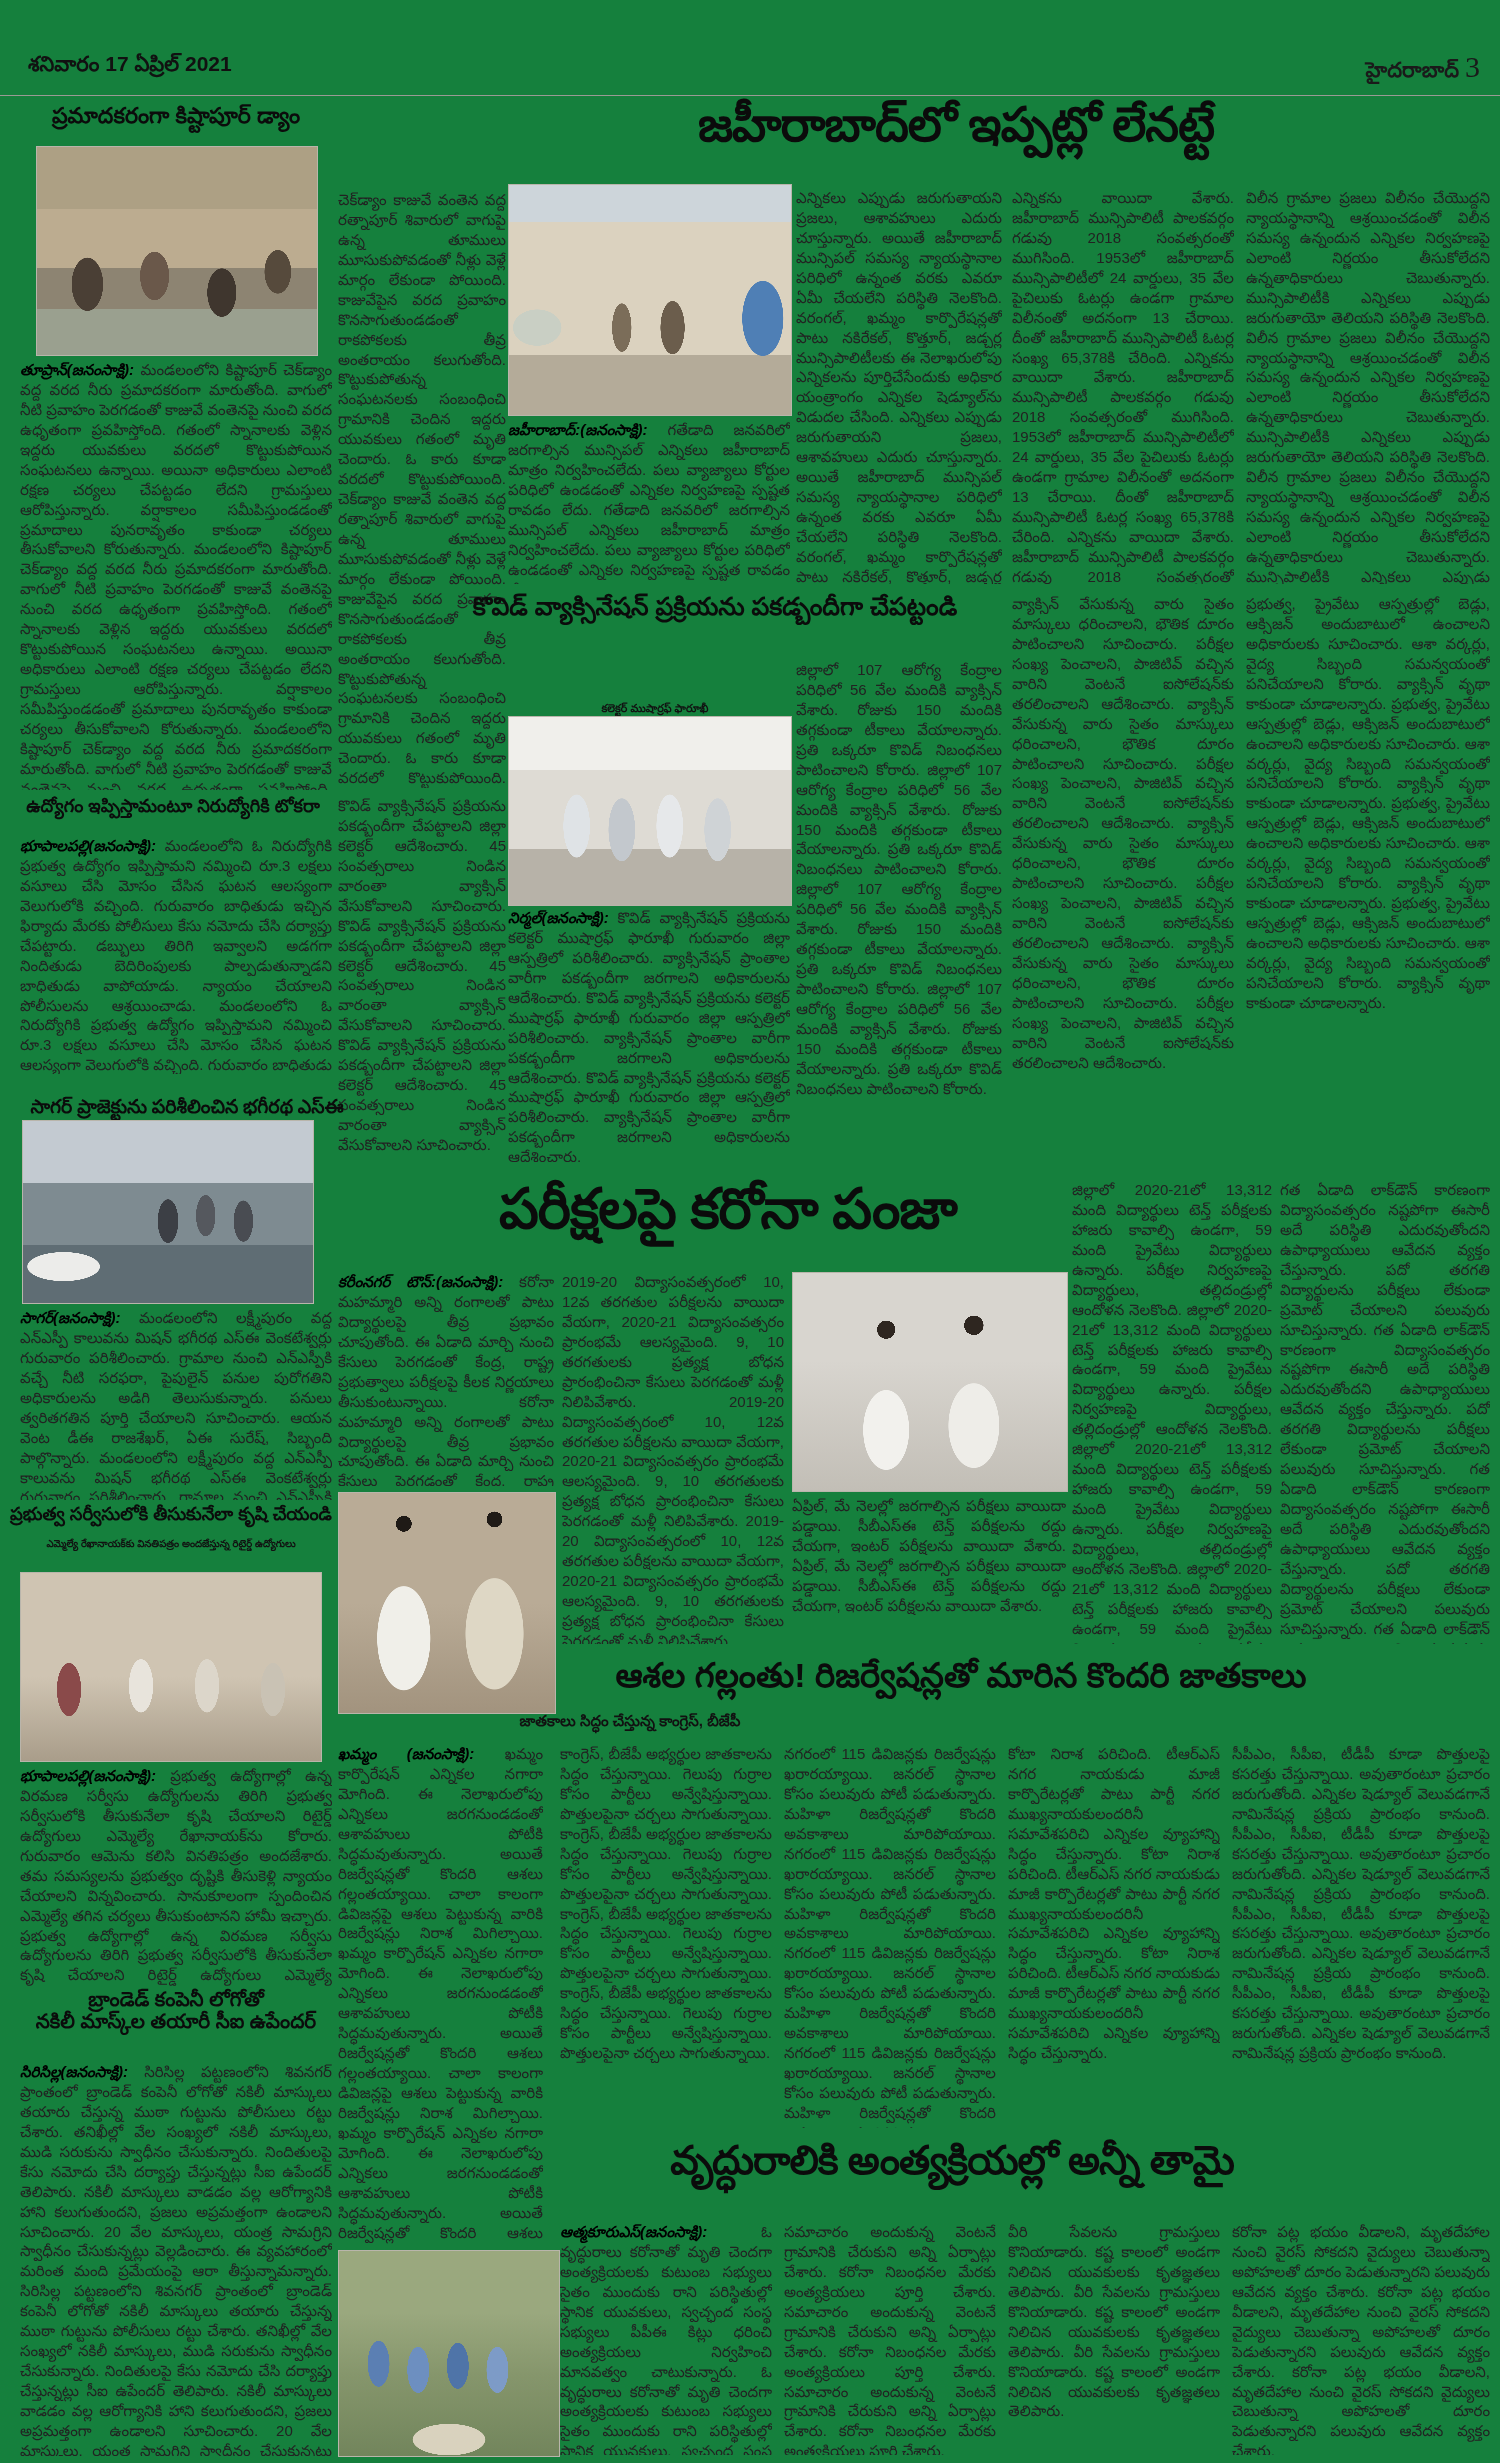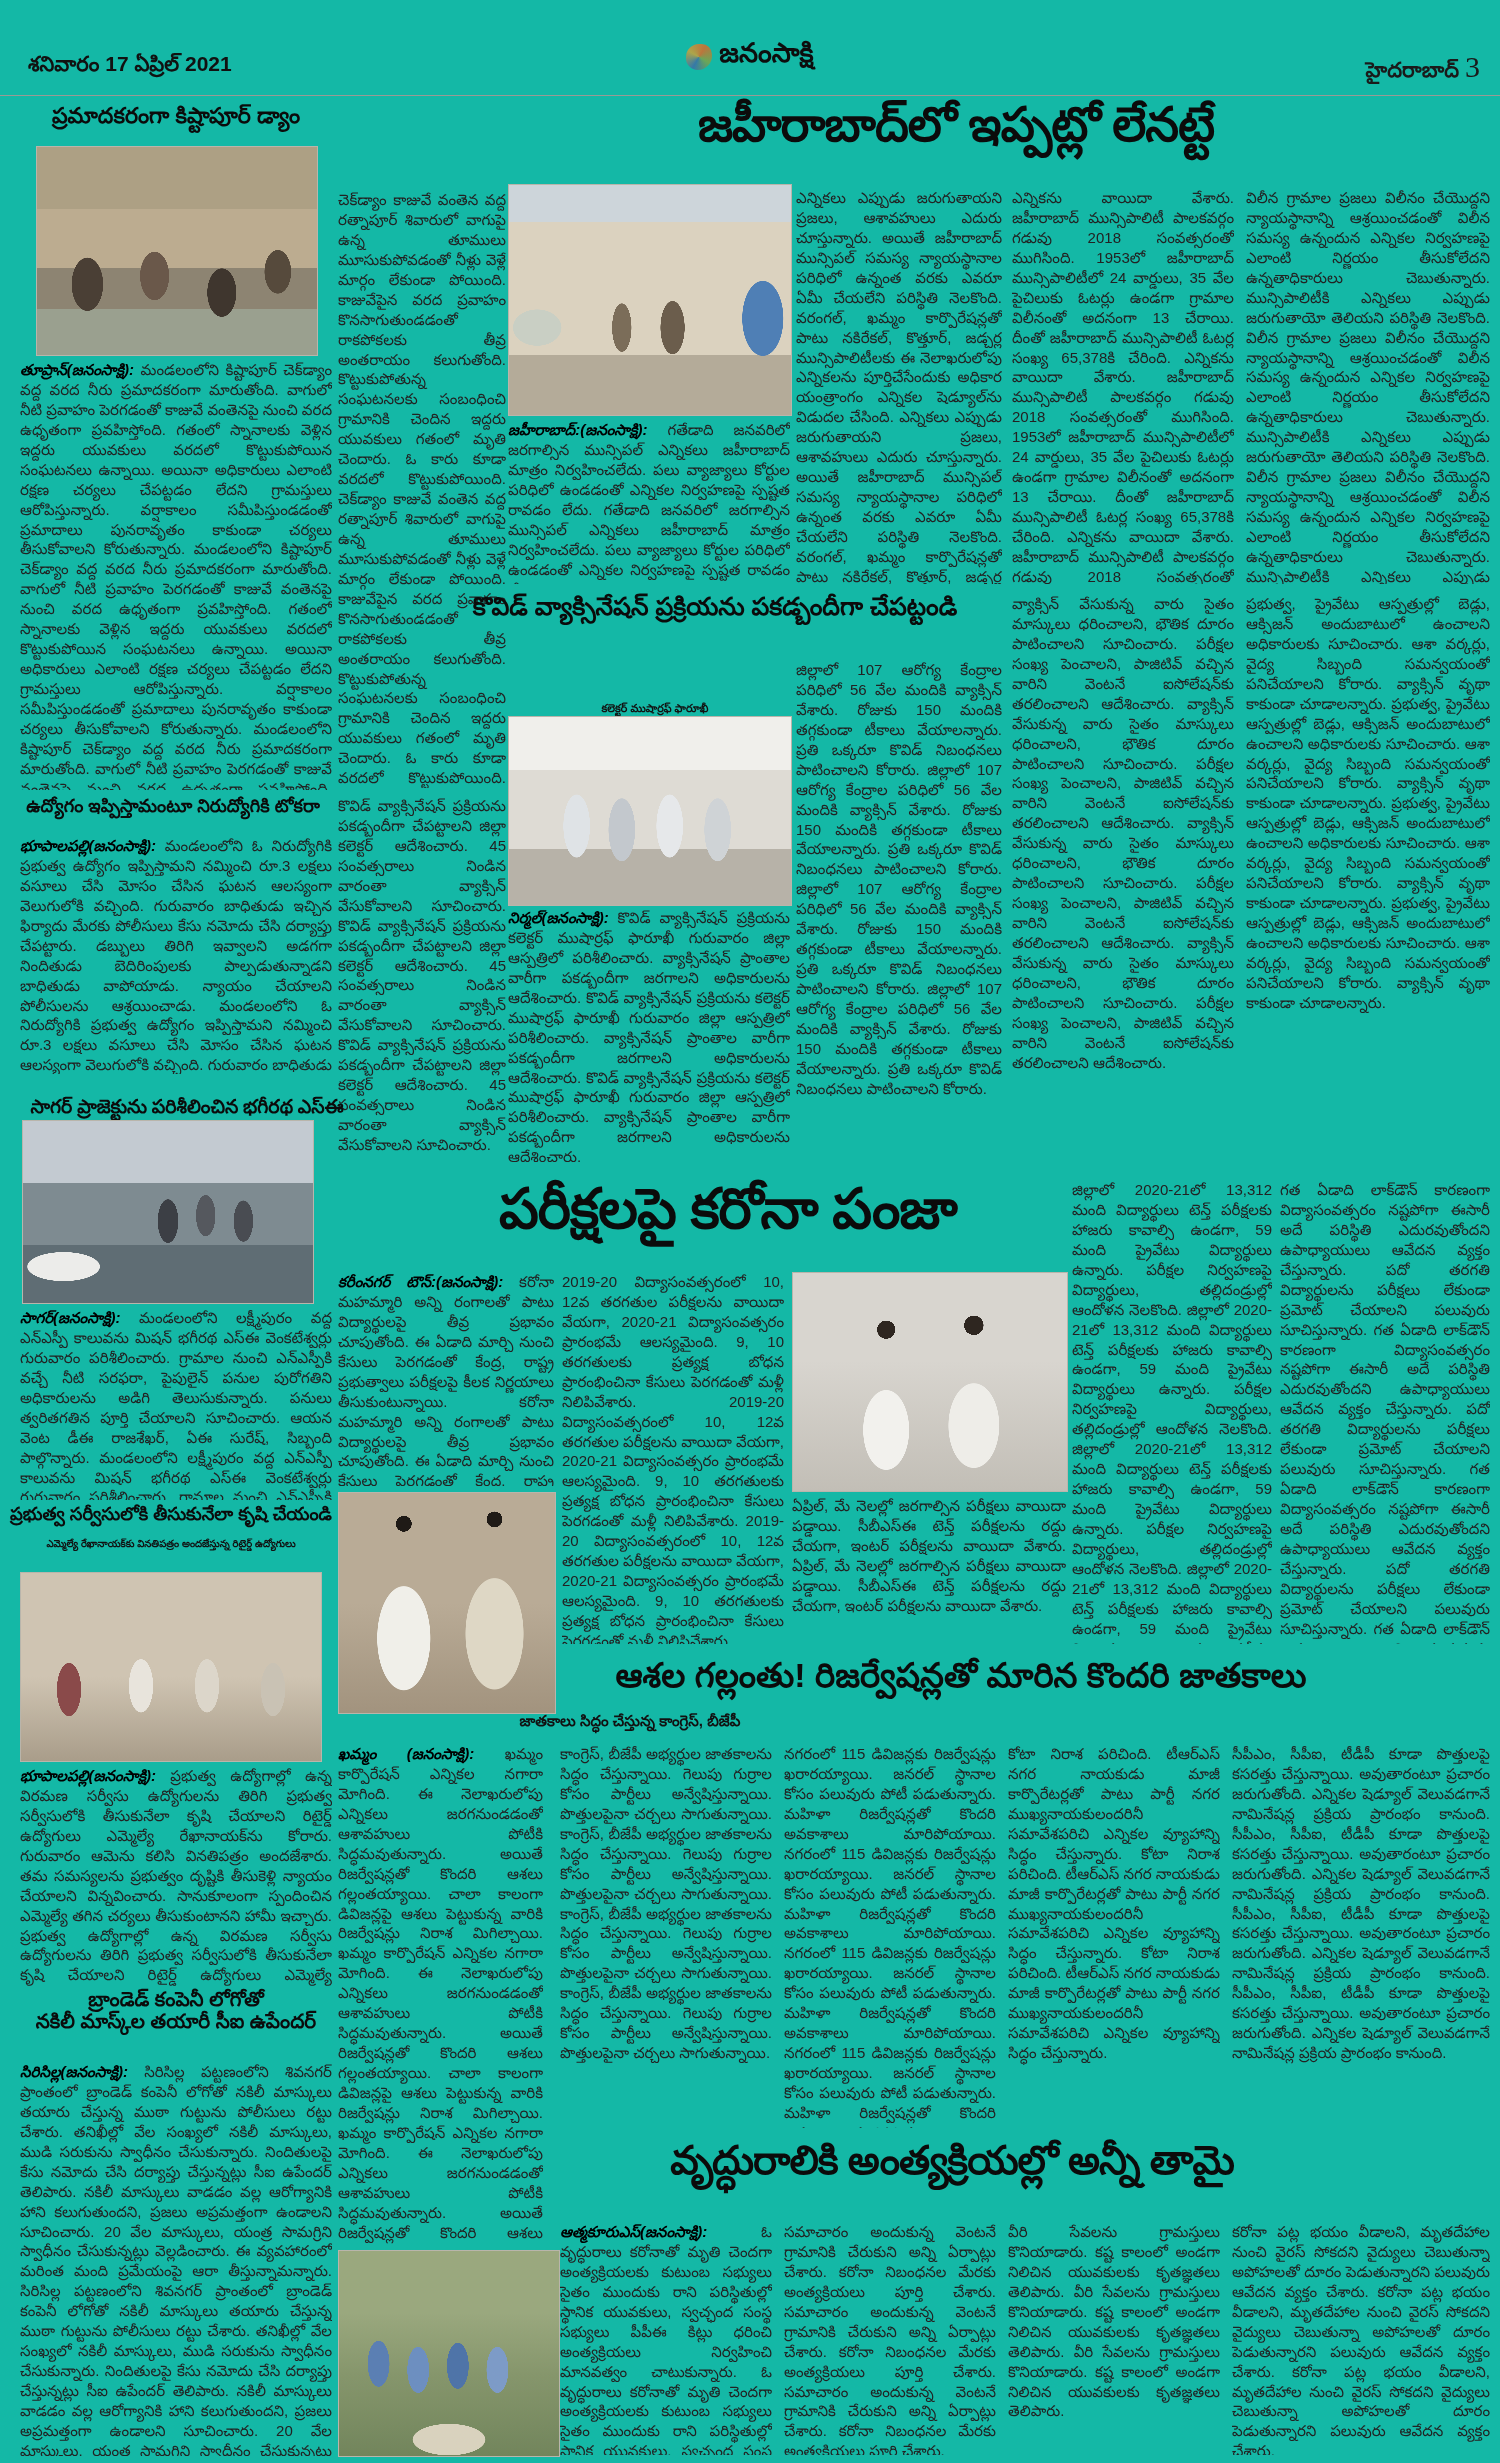--- a/index.html
+++ b/index.html
@@ -1,18 +1,18 @@
 <!DOCTYPE html>
 <html><head>
 <meta charset="utf-8">
 <style>
   html,body{margin:0;padding:0;background:#888;}
   .page{
     position:relative;width:1500px;height:2463px;margin:0 auto;
-    background:#14b8a6;color:#1a1a1a;
+    background:#15803d;color:#1a1a1a;
     font-family:"Liberation Sans","DejaVu Sans",sans-serif;
     overflow:hidden;
   }
   .abs{position:absolute;}
   
   .hdr-date{left:28px;top:52px;width:330px;font-size:21px;font-weight:bold;color:#111;}
   .masthead{left:0;top:38px;width:1500px;display:flex;justify-content:center;align-items:center;gap:7px;}
   .masthead-logo{width:26px;height:26px;border-radius:50% 40% 55% 45%;
     background:conic-gradient(from 30deg,#d86a2a,#7aa34a,#3a6ea8,#c8a23a,#d86a2a);
     opacity:.85;}
@@ -80,24 +80,20 @@
     radial-gradient(ellipse 18px 38px at 72% 58%,#7d9bc7 0 60%,transparent 61%),
     radial-gradient(ellipse 60px 26px at 50% 92%,#d9d2be 0 60%,transparent 61%),
     linear-gradient(180deg,#9aa87e 0 30%,#86966c 60%,#72855c 100%);}
 </style>
 </head>
 <body>
 
 <div class="page">
 
   <div class="abs hdr-date">శనివారం 17 ఏప్రిల్ 2021</div>
-  <div class="abs masthead">
-    <span class="masthead-logo"></span>
-    <span class="masthead-title">జనంసాక్షి</span>
-  </div>
   <div class="abs hdr-right">
     <span class="hdr-edition">హైదరాబాద్</span><span class="hdr-pageno">3</span>
   </div>
   <div class="abs hdr-rule"></div>
 
   <section>
     <h2 class="abs hl" style="left:20px;top:104px;width:312px;font-size:22px;margin:0;">ప్రమాదకరంగా కిష్టాపూర్ డ్యాం</h2>
     <div class="abs photo photo-dam" style="left:36px;top:146px;width:280px;height:208px;"></div>
     <div class="abs body" style="left:20px;top:360px;width:312px;height:430px;">
       <span class="dl">తూప్రాన్(జనంసాక్షి):</span>

